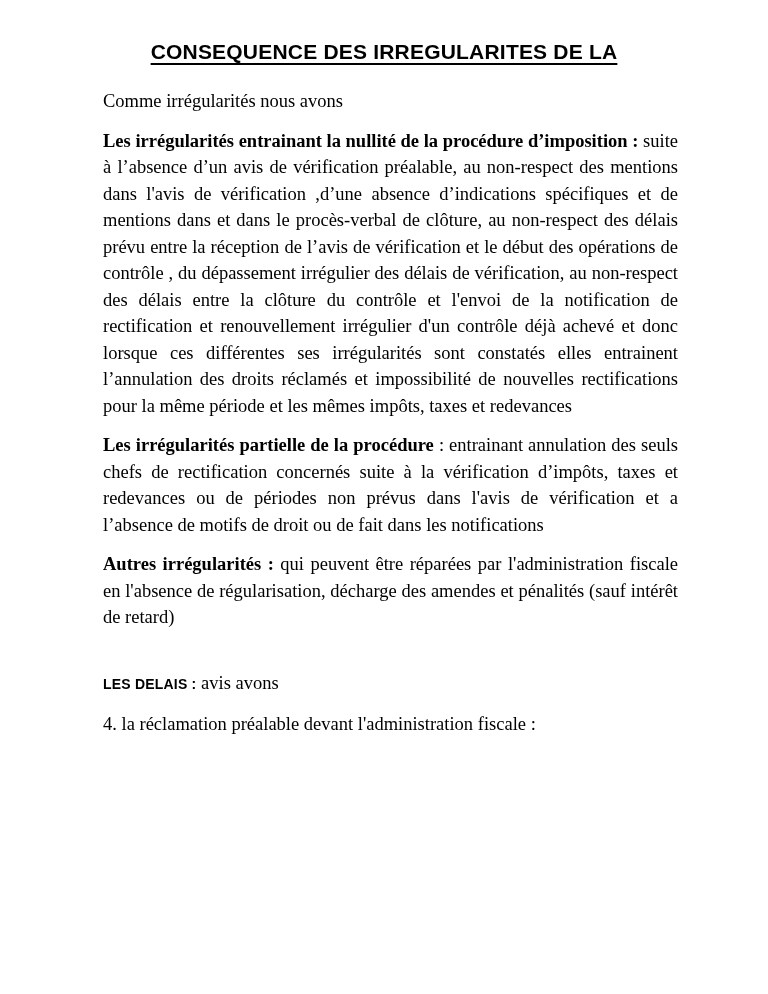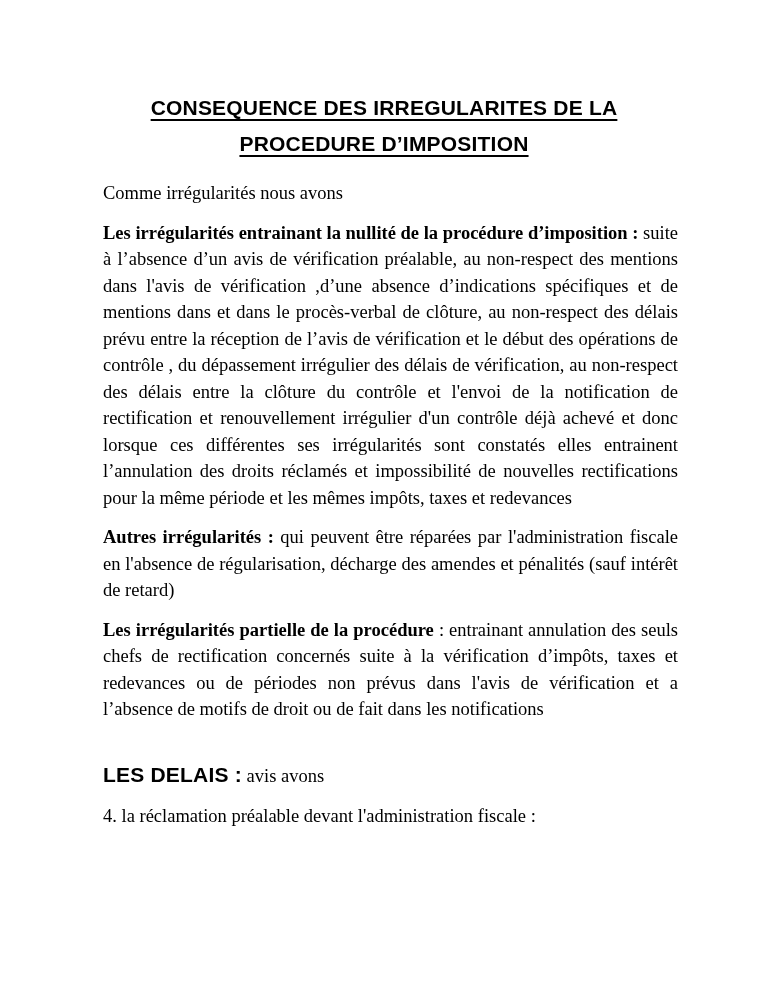--- a/index.html
+++ b/index.html
@@ -8,21 +8,21 @@
     background: #ffffff;
   }
   .page {
     position: relative;
     width: 768px;
     height: 994px;
     margin: 0 auto;
     background: #ffffff;
     color: #000000;
     box-sizing: border-box;
-    padding: 90px 90px 0 90px;
+    padding: 34px 90px 0 90px;
     overflow: hidden;
   }
   .doc-title {
     font-family: "Liberation Sans", sans-serif;
     font-weight: 700;
     font-size: 21px;
     line-height: 36px;
     text-align: center;
     letter-spacing: 0.2px;
     margin: 0 0 18px 0;
@@ -44,50 +44,49 @@
     text-align-last: left;
   }
   
   .b { font-weight: 700; }
   .u {
     text-decoration-thickness: 2px;
     text-underline-offset: 3px;
   }
   .sans {
     font-family: "Liberation Sans", sans-serif;
-    font-size: 21px;
+    font-size: 14px;
     letter-spacing: 0.2px;
   }
   .heading-delais {
     margin-bottom: 14px;
   }
   .spacer-blank {
     height: 26px;
   }
   .list-p {
     margin-bottom: 0;
   }
 </style>
 </head>
 <body>
 
 <div class="page">
 
   <h1 class="doc-title">
     <span class="title-line">CONSEQUENCE DES IRREGULARITES DE LA</span>
-    <span class="title-line">PROCEDURE D’IMPOSITION</span>
   </h1>
 
   <p class="body-p">Comme irrégularités nous avons</p>
 
   <p class="body-p just"><span class="b u">Les irrégularités entrainant la nullité de la procédure d’imposition </span><span class="b">:</span><span> suite à l’absence d’un avis de vérification préalable, au non-respect des mentions dans l'avis de vérification ,d’une absence d’indications spécifiques et de mentions dans et dans le  procès-verbal de clôture, au non-respect des délais prévu entre la réception de l’avis de vérification et le début des opérations de contrôle , du dépassement irrégulier des délais de vérification, au non-respect des délais entre la clôture du contrôle et l'envoi de la notification de rectification et renouvellement irrégulier d'un contrôle déjà achevé et donc lorsque ces différentes  ses irrégularités sont constatés elles entrainent  l’annulation des droits réclamés et impossibilité de nouvelles rectifications pour la même période et les mêmes impôts, taxes et redevances</span></p>
 
+  <p class="body-p just"><span class="b u">Les irrégularités partielle de la procédure</span><span> : entrainant annulation des seuls chefs de rectification concernés suite à la vérification d’impôts, taxes et redevances ou de périodes non prévus dans l'avis de vérification et a l’absence de motifs de droit ou de fait dans les notifications</span></p>
+
   <p class="body-p just"><span class="b u">Autres irrégularités :</span><span> qui peuvent être réparées par l'administration fiscale en l'absence de régularisation, décharge des amendes et pénalités (sauf intérêt de retard)</span></p>
-
-  <p class="body-p just"><span class="b u">Les irrégularités partielle de la procédure</span><span> : entrainant annulation des seuls chefs de rectification concernés suite à la vérification d’impôts, taxes et redevances ou de périodes non prévus dans l'avis de vérification et a l’absence de motifs de droit ou de fait dans les notifications</span></p>
 
   <div class="spacer-blank"></div>
 
   <p class="body-p heading-delais"><span class="b u sans">LES DELAIS </span><span class="b sans">:</span><span> avis avons</span></p>
 
   <p class="body-p list-p">4. la réclamation préalable devant l'administration fiscale :</p>
 
 </div>
 
 </body></html>

